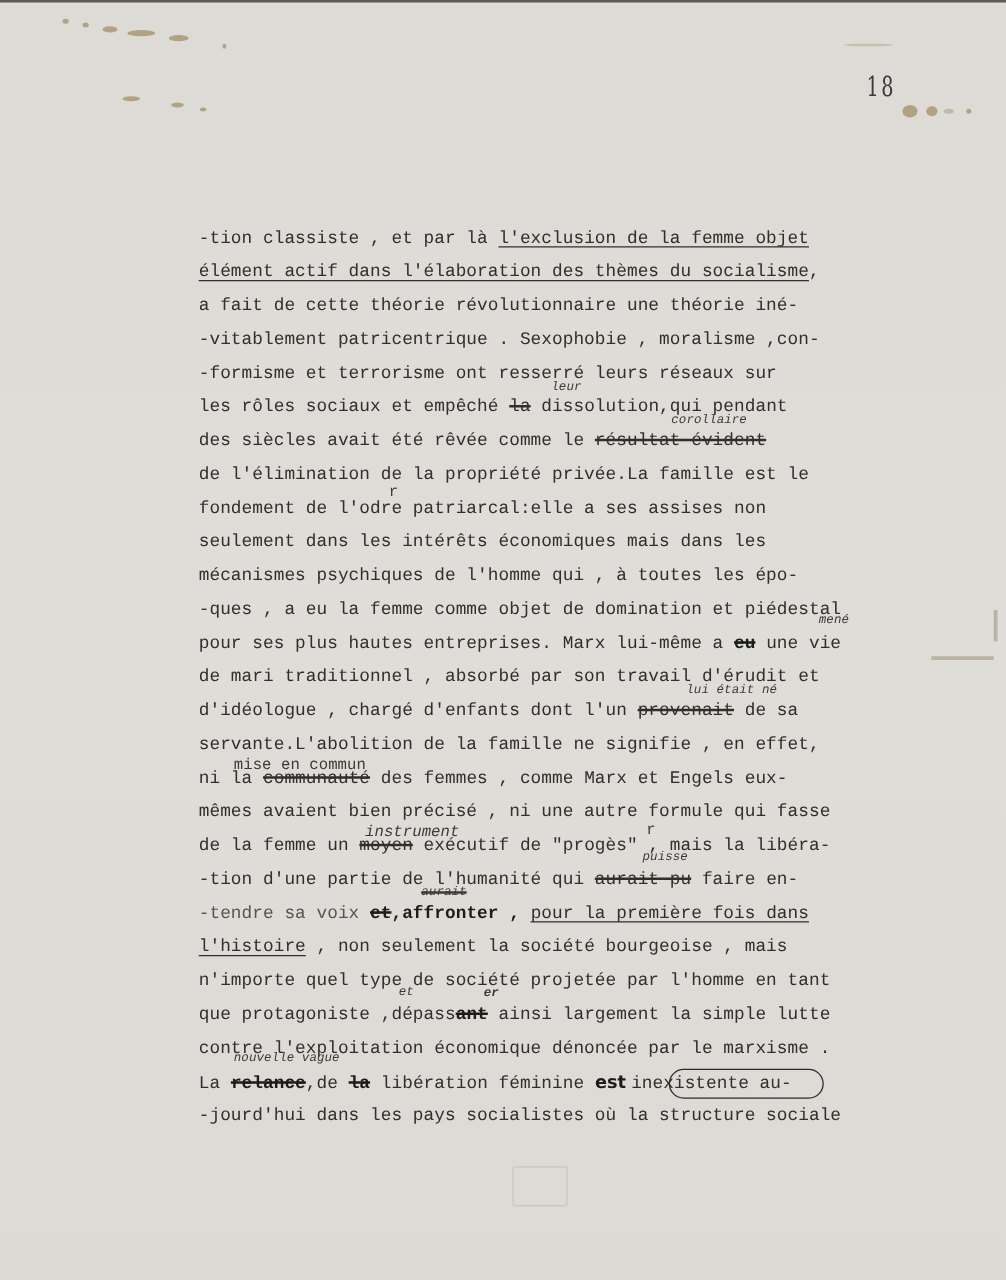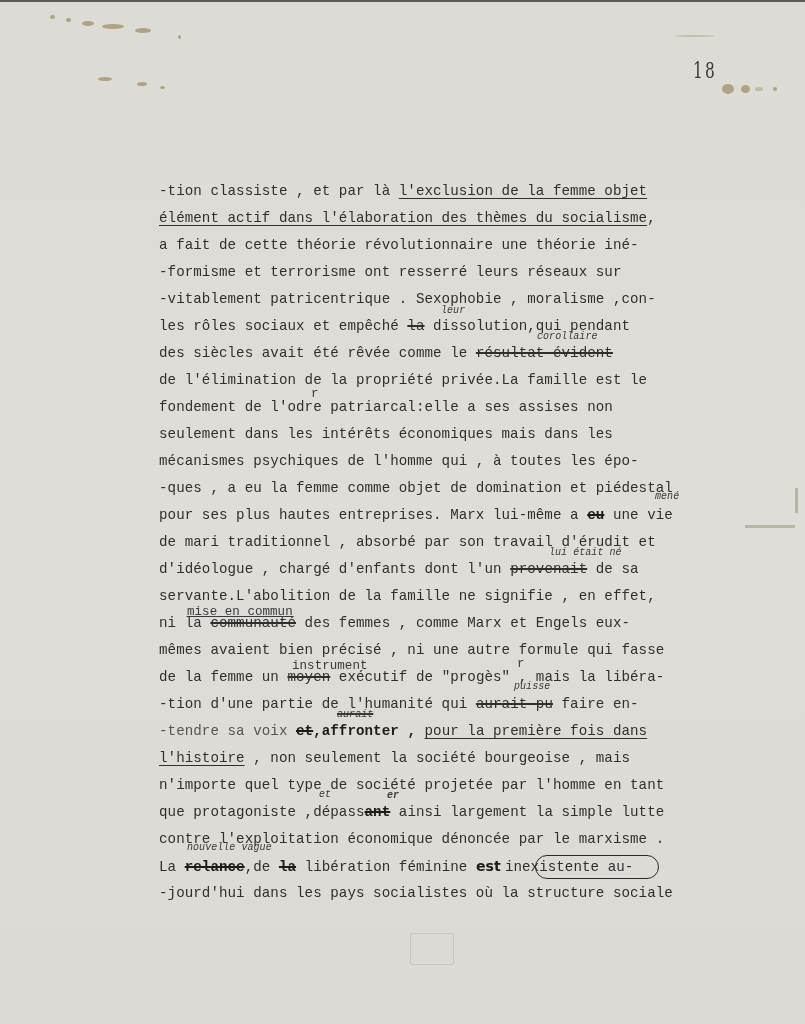--- a/index.html
+++ b/index.html
@@ -73,22 +73,22 @@
 
   <div class="page-number">18</div>
 
   <div class="textblock">
 
     <div class="line"><span>-tion classiste , et par là </span><span class="u">l'exclusion de la femme objet</span></div>
 
     <div class="line"><span class="u">élément actif dans l'élaboration des thèmes du socialisme</span><span>,</span></div>
 
     <div class="line"><span>a fait de cette théorie révolutionnaire une théorie iné-</span></div>
+    <div class="line"><span>-vitablement patricentrique . Sexophobie , moralisme ,con-</span></div>
     <div class="line"><span>-formisme et terrorisme ont resserré leurs réseaux sur</span></div>
-    <div class="line"><span>-vitablement patricentrique . Sexophobie , moralisme ,con-</span></div>
 
     <div class="line"><span>les rôles sociaux et empêché </span><span class="strike">la</span><span> dissolution,qui pendant</span><span class="annot" style="left:282px;top:-7px;">leur</span></div>
 
     <div class="line"><span>des siècles avait été rêvée comme le </span><span class="strike">résultat évident</span><span class="annot" style="left:378px;top:-8px;">corollaire</span></div>
 
     <div class="line"><span>de l'élimination de la propriété privée.La famille est le</span></div>
 
     <div class="line"><span>fondement de l'odre patriarcal:elle a ses assises non</span><span class="typed-annot" style="left:152px;top:-6px;">r</span></div>
 
     <div class="line"><span>seulement dans les intérêts économiques mais dans les</span></div>
@@ -96,25 +96,25 @@
     <div class="line"><span>-ques , a eu la femme comme objet de domination et piédestal</span></div>
 
     <div class="line"><span>pour ses plus hautes entreprises. Marx lui-même a </span><span class="strike bold">eu</span><span> une vie</span><span class="annot" style="left:452px;top:-10px;margin-left:44px;">mené</span></div>
 
     <div class="line"><span>de mari traditionnel , absorbé par son travail d'érudit et</span></div>
 
     <div class="line"><span>d'idéologue , chargé d'enfants dont l'un </span><span class="strike">provenait</span><span> de sa</span><span class="annot" style="left:390px;top:-8px;">lui était né</span></div>
 
     <div class="line"><span>servante.L'abolition de la famille ne signifie , en effet,</span></div>
 
-    <div class="line"><span>ni la </span><span class="strike">communauté</span><span> des femmes , comme Marx et Engels eux-</span><span class="typed-annot" style="left:28px;top:-4px;text-decoration:underline;">mise en commun</span></div>
+    <div class="line"><span>ni la </span><span class="strike">communauté</span><span> des femmes , comme Marx et Engels eux-</span><span class="typed-annot" style="left:28px;top:-4px;">mise en commun</span></div>
 
     <div class="line"><span>mêmes avaient bien précisé , ni une autre formule qui fasse</span></div>
 
-    <div class="line"><span>de la femme un </span><span class="strike">moyen</span><span> exécutif de "progès" , mais la libéra-</span><span class="typed-annot" style="left:133px;top:-4px;">instrument</span><span class="typed-annot" style="left:358px;top:-6px;">r</span></div>
+    <div class="line"><span>de la femme un </span><span class="strike">moyen</span><span> exécutif de "progès" , mais la libéra-</span><span class="typed-annot" style="left:133px;top:-4px;font-style:italic;">instrument</span><span class="typed-annot" style="left:358px;top:-6px;">r</span></div>
 
     <div class="line"><span>-tion d'une partie de l'humanité qui </span><span class="strike">aurait pu</span><span> faire en-</span><span class="annot" style="left:355px;top:-9px;">puisse</span></div>
 
     <div class="line"><span class="faint">-tendre sa voix </span><span class="strike bold">et</span><span class="bold">,affronter</span><span class="bold"> , </span><span class="u">pour la première fois dans</span><span class="annot strike" style="left:178px;top:-8px;">aurait</span></div>
 
     <div class="line"><span class="u">l'histoire</span><span> , non seulement la société bourgeoise , mais</span></div>
 
     <div class="line"><span>n'importe quel type de société projetée par l'homme en tant</span></div>
 
     <div class="line"><span>que protagoniste ,dépass</span><span class="strike bold">ant</span><span> ainsi largement la simple lutte</span><span class="annot" style="left:160px;top:-9px;">et</span><span class="annot bold" style="left:228px;top:-8px;font-size:10px;">er</span></div>

